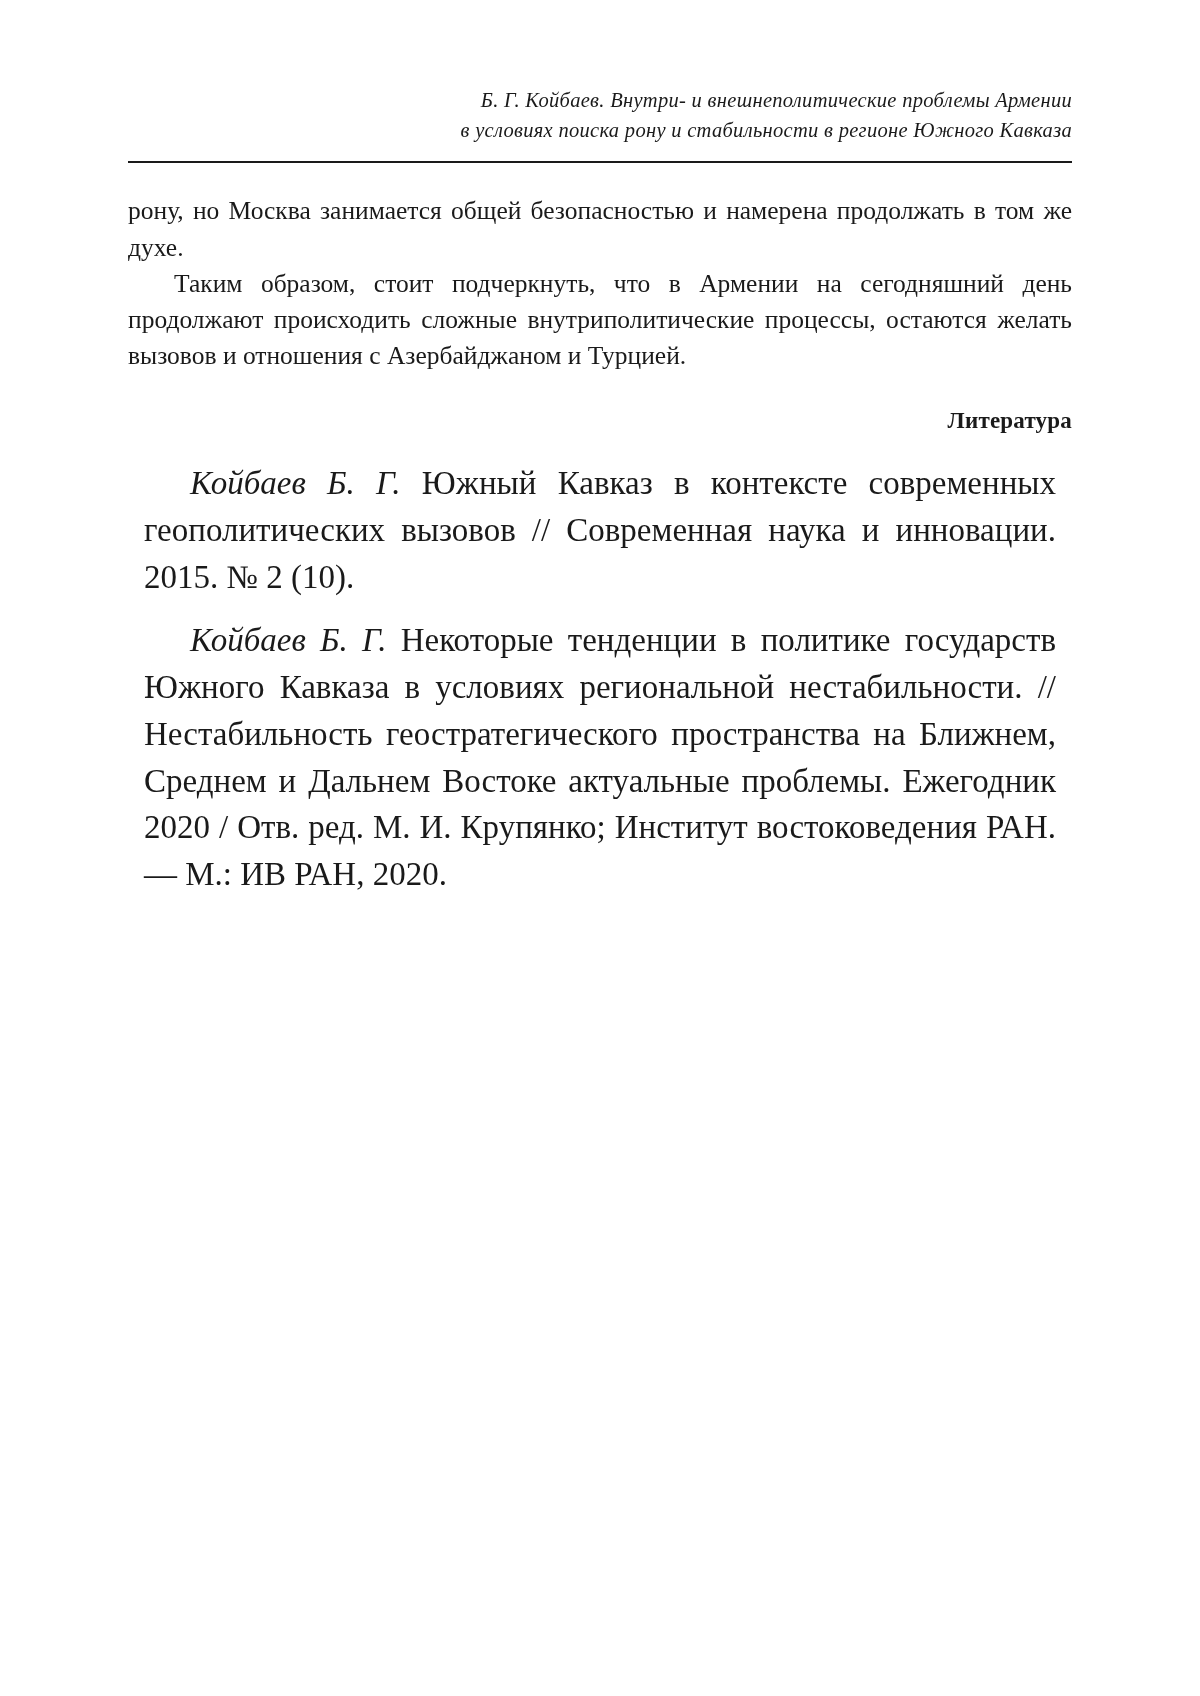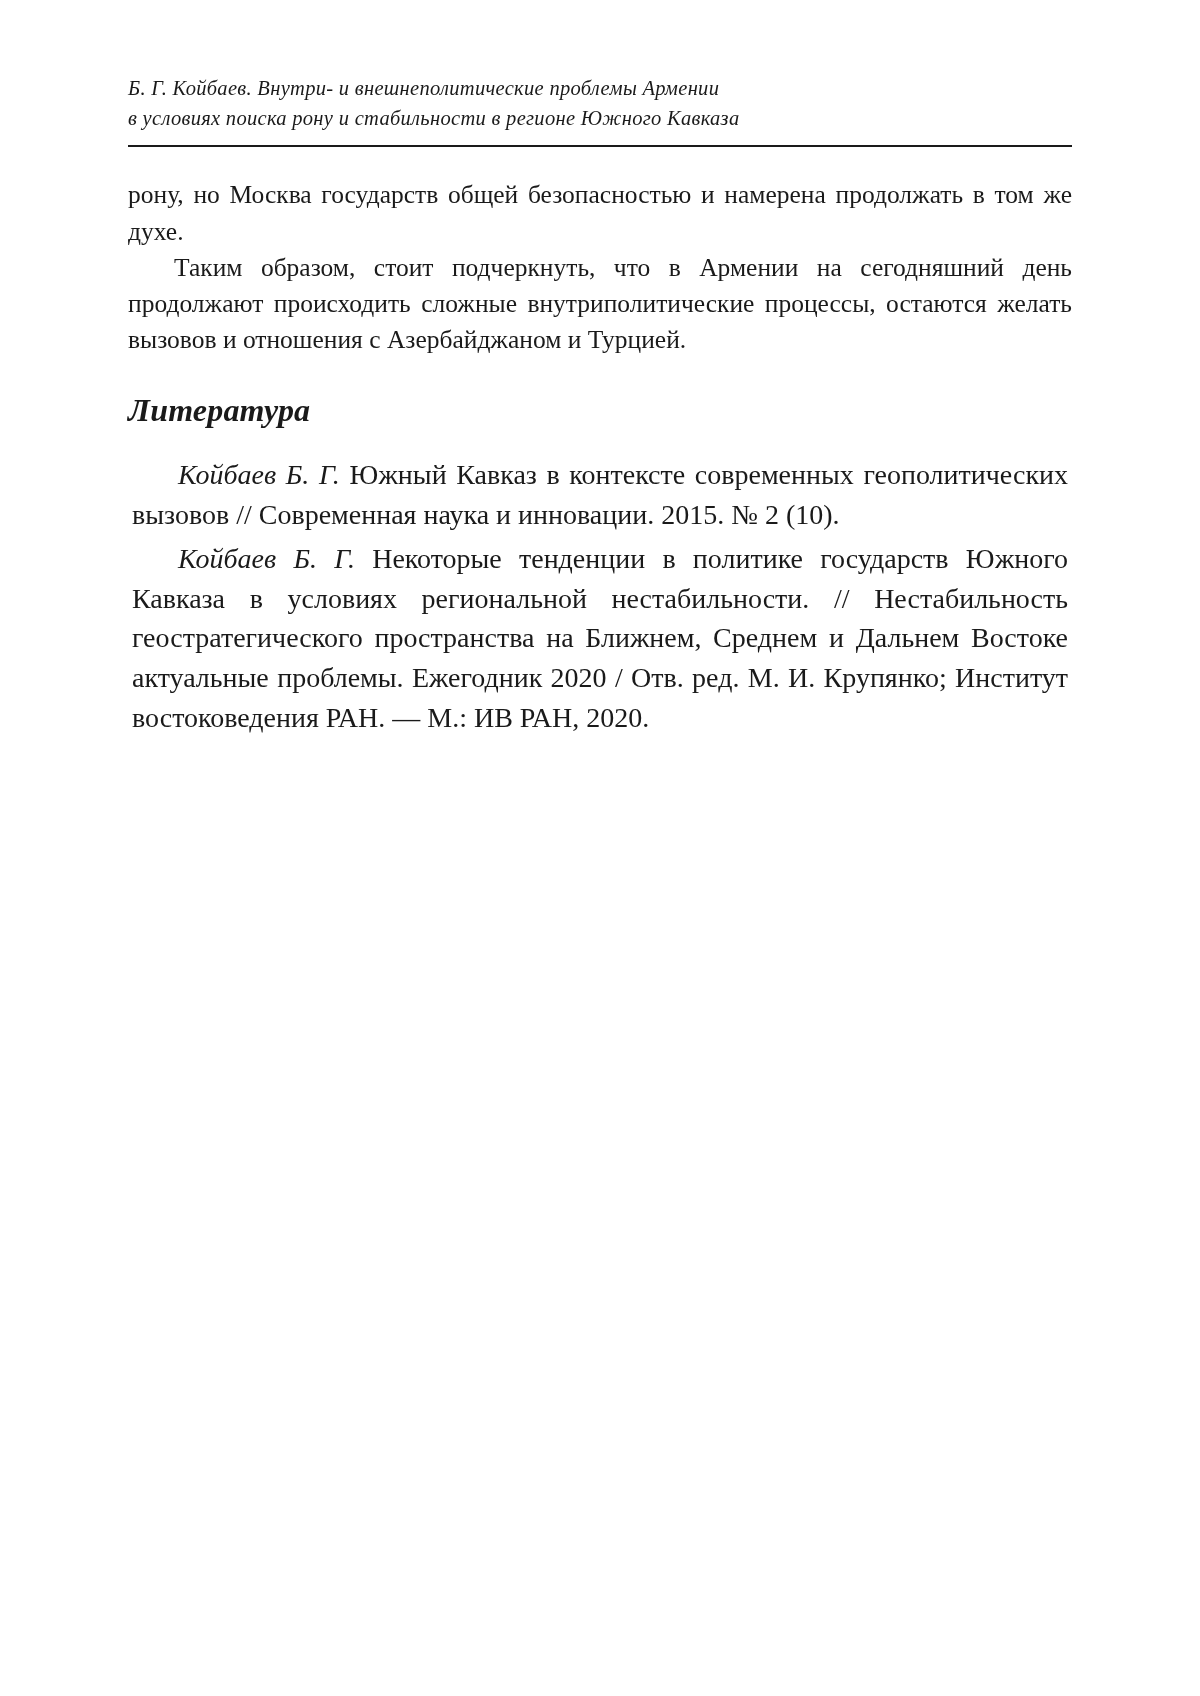--- a/index.html
+++ b/index.html
@@ -18,27 +18,27 @@
   .page {
     position: absolute;
     left: 0;
     top: 0;
     width: 1200px;
     height: 1696px;
     box-sizing: border-box;
     padding: 70px 128px 60px 128px;
   }
   .running-head {
-    text-align: left;
+    text-align: right;
     font-style: italic;
     font-size: 20.5px;
     line-height: 1.45;
     letter-spacing: 0.3px;
     color: #1a1a1a;
-    margin: 4px auto;
+    margin: 16px auto;
     width: 100%;
   }
   .running-head .rh-line {
     display: block;
     white-space: nowrap;
   }
   .rule {
     border: none;
     border-top: 2px solid #1a1a1a;
     margin: 12px 0 30px 0;
@@ -49,30 +49,29 @@
     font-size: 25.5px;
     line-height: 1.42;
     text-align: justify;
     text-justify: inter-word;
     hyphens: manual;
   }
   .body-text p.indent {
     text-indent: 46px;
   }
   .section-title {
-    text-align: left;
+    text-align: right;
     font-weight: bold;
-    font-size: 32px;
+    font-size: 23px;
     margin: 34px 0 26px 0;
     letter-spacing: 0.2px;
-    font-style: italic;
   }
   .refs p {
-    margin: 4px;
-    font-size: 28px;
+    margin: 16px;
+    font-size: 33px;
     line-height: 1.42;
     text-align: justify;
     text-justify: inter-word;
     text-indent: 46px;
   }
   .refs p .author {
     font-style: italic;
   }
 </style>
 </head>
@@ -81,21 +80,21 @@
 <div class="page">
 
   <div class="running-head">
     <span class="rh-line">Б. Г. Койбаев. Внутри- и внешнеполитические проблемы Армении</span>
     <span class="rh-line">в условиях поиска рону и стабильности в регионе Южного Кавказа</span>
   </div>
 
   <hr class="rule">
 
   <div class="body-text">
-    <p>рону, но Москва государств общей безопасностью и намерена продол­жать в том же духе.</p>
+    <p>рону, но Москва занимается общей безопасностью и намерена продол­жать в том же духе.</p>
     <p class="indent">Таким образом, стоит подчеркнуть, что в Армении на сегодняшний день продолжают происходить сложные внутриполитические процессы, остаются желать вызовов и отношения с Азербайджаном и Турцией.</p>
   </div>
 
   <div class="section-title">Литература</div>
 
   <div class="refs">
     <p>
       <span class="author">Койбаев Б. Г.</span><span> Южный Кавказ в контексте современных геополитических вызовов // Современная наука и инновации. 2015. № 2 (10).</span>
     </p>
     <p>

